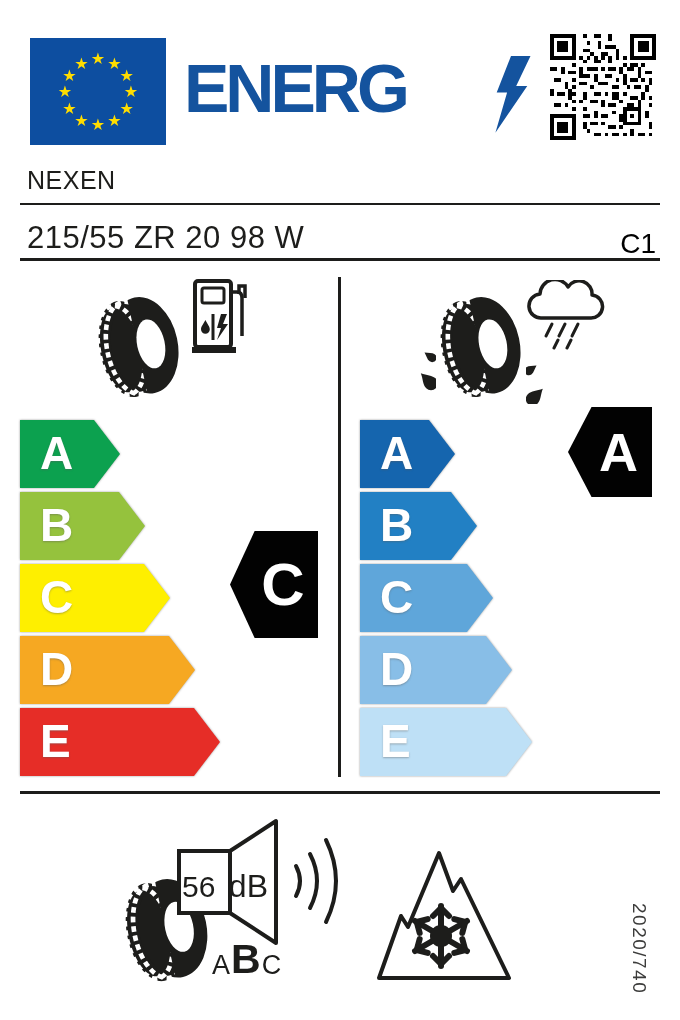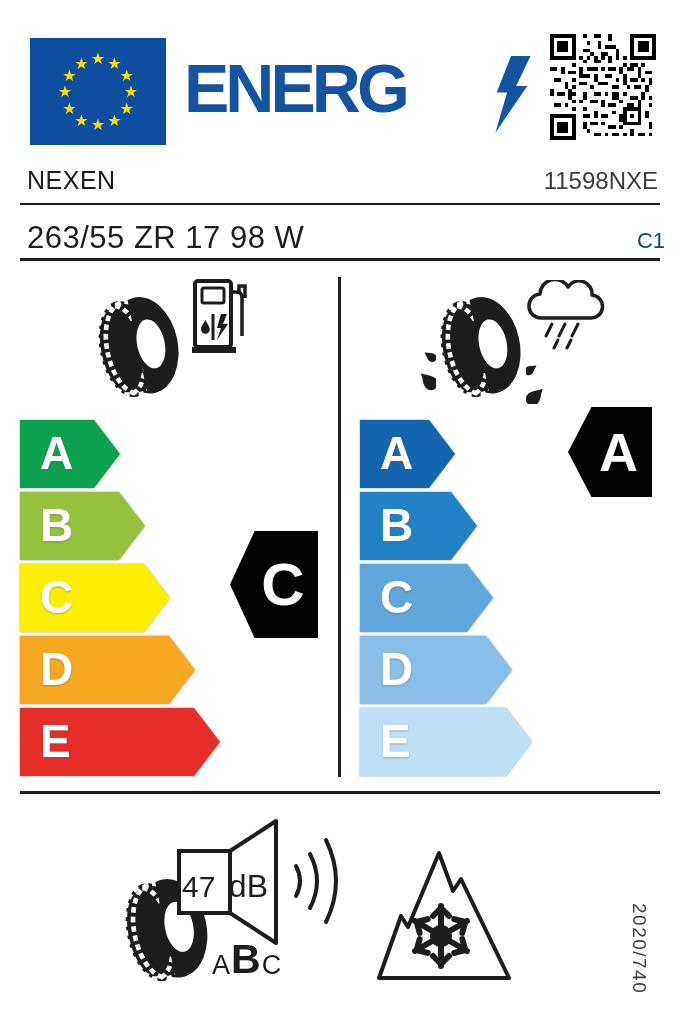--- a/index.html
+++ b/index.html
@@ -14,21 +14,21 @@
   .energ{left:184px; top:48px; font-size:68px; font-weight:800; letter-spacing:-4px; line-height:80px; white-space:nowrap;}
   .bolt{left:487px; top:56px; width:48px; height:78px;}
   .qr{left:550px; top:34px; width:106px; height:106px;}
   .brand{left:27px; top:166px; font-size:25px; letter-spacing:0.5px;}
   .artcode{right:22px; top:167px; font-size:24px; color:#3c3c3b;}
   .hr{left:20px; right:20px; background:#1d1d1b;}
   .hr1{top:203px; height:2px;}
   .hr2{top:258px; height:3px;}
   .hr3{top:791px; height:3px;}
   .size{left:27px; top:220px; font-size:31px; letter-spacing:0.5px;}
-  .tclass{right:15px; top:228px; font-size:22px; color:#0c4a6e;}
+  .tclass{right:24px; top:228px; font-size:28px; color:#000000;}
   
   .tire-fuel{left:95px; top:290px; width:92px; height:112px;}
   .pump{left:192px; top:278px; width:56px; height:84px;}
   .divider{left:338px; top:277px; width:3px; height:500px; background:#1d1d1b;}
   .tire-wet{left:437px; top:290px; width:92px; height:112px;}
   .splash-l{left:406px; top:352px; width:30px; height:54px;}
   .splash-r{left:526px; top:350px; width:30px; height:54px;}
   .cloud{left:522px; top:280px; width:84px; height:70px;}
   
   .crow{height:68px; filter:drop-shadow(0 0 1px #9d9d9c);}
@@ -100,24 +100,23 @@
         <path fill="#fff" d="M21 21h3v3h-3z"></path>
         <path d="M22 22h1v1h-1z"></path>
       <path d="M9 0h1v1h-1z M12 0h2v1h-2z M16 0h1v2h-1z M10 2h1v1h-1z M13 2h1v2h-1z M9 4h2v1h-2z M15 3h3v1h-3z M11 5h1v1h-1z M14 5h2v1h-2z M18 4h1v3h-1z M9 7h1v1h-1z M12 7h2v1h-2z M16 7h1v1h-1z M20 8h1v1h-1z M22 8h2v1h-2z M25 8h1v1h-1z"></path>
       <path d="M0 9h2v1h-2z M3 9h1v2h-1z M5 10h2v1h-2z M1 12h2v1h-2z M4 13h1v2h-1z M0 15h1v2h-1z M2 16h2v1h-2z M5 15h1v3h-1z M1 19h2v1h-2z M4 19h1v1h-1z"></path>
       <path d="M8 9h1v3h-1z M10 9h3v1h-3z M14 9h1v1h-1z M16 9h2v1h-2z M19 9h1v2h-1z M21 9h2v1h-2z M24 9h1v3h-1z M26 10h2v1h-2z M9 11h2v1h-2z M12 11h1v2h-1z M15 11h2v1h-2z M18 12h1v1h-1z M20 11h1v3h-1z M22 12h2v1h-2z M25 12h1v1h-1z M27 12h1v2h-1z M8 13h2v1h-2z M11 14h1v1h-1z M13 13h3v1h-3z M17 14h2v1h-2z M21 14h1v1h-1z M23 14h2v1h-2z M26 14h1v2h-1z M9 16h1v2h-1z M12 16h2v1h-2z M15 16h1v1h-1z M17 16h2v2h-2z M20 16h1v1h-1z M22 17h2v1h-2z M25 16h1v2h-1z M27 17h1v1h-1z M8 18h1v1h-1z M11 18h2v1h-2z M14 18h1v2h-1z M16 19h2v1h-2z M19 18h1v1h-1z M21 19h2v1h-2z M24 18h1v2h-1z M27 19h1v1h-1z M9 20h1v1h-1z"></path>
       <path d="M9 22h2v1h-2z M12 21h1v2h-1z M14 22h2v1h-2z M17 21h1v1h-1z M19 22h1v2h-1z M26 21h1v2h-1z M9 24h1v2h-1z M11 24h2v1h-2z M14 24h1v1h-1z M16 25h2v1h-2z M19 25h1v1h-1z M27 24h1v2h-1z M10 26h1v1h-1z M12 27h2v1h-2z M15 27h1v1h-1z M17 27h2v1h-2z M20 27h1v1h-1z M22 26h1v2h-1z M24 27h2v1h-2z M27 27h1v1h-1z"></path>
     </g>
   </svg>
 
   <div class="abs brand">NEXEN</div>
-  <div class="abs artcode">11598NXE</div>
   <div class="abs hr hr1"></div>
 
-  <div class="abs size">263/55 ZR 17 98 W</div>
+  <div class="abs size">215/55 ZR 20 98 W</div>
   <div class="abs tclass">C1</div>
   <div class="abs hr hr2"></div>
 
   <svg width="0" height="0" style="position:absolute">
     <defs>
       <clipPath id="tireclip">
           <rect x="0" y="2" width="46" height="108"></rect>
         </clipPath>
       <symbol id="tire" viewBox="0 0 100 112">
         <g transform="rotate(-12 50 56)">
@@ -236,21 +235,21 @@
 
   <svg class="abs tire-noise" viewBox="0 0 100 112">
       <use href="#tire"></use>
     </svg>
 
   <svg class="abs speaker" viewBox="0 0 104 130">
     <polygon points="54,34 100,4 100,126 54,96" fill="#fff" stroke="#1d1d1b" stroke-width="4" stroke-linejoin="round"></polygon>
     <rect x="3" y="34" width="51" height="62" fill="#fff" stroke="#1d1d1b" stroke-width="4"></rect>
   </svg>
   <div class="abs db">
-    <span class="val">47</span>
+    <span class="val">56</span>
     <span class="unit">dB</span>
   </div>
   <svg class="abs arcs" viewBox="0 0 62 114">
     <g fill="none" stroke="#1d1d1b" stroke-width="4" stroke-linecap="round">
       <path d="M8 42 Q16 57 8 72"></path>
       <path d="M22 30 Q36 57 22 84"></path>
       <path d="M38 16 Q58 57 38 98"></path>
     </g>
   </svg>
   <div class="abs noise-abc">

